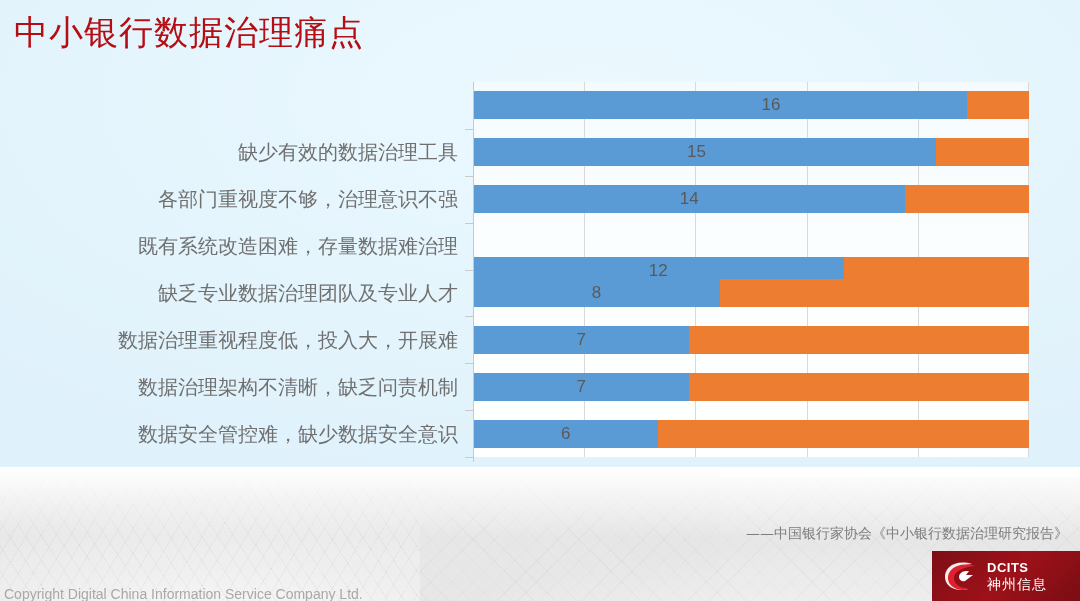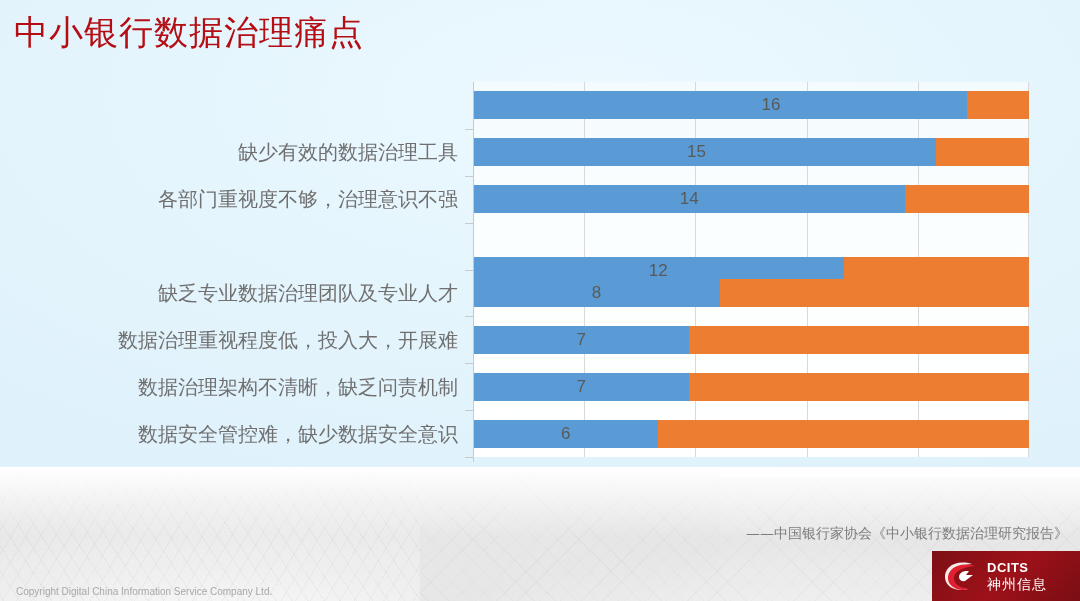--- a/index.html
+++ b/index.html
@@ -147,23 +147,23 @@
     color:#7d7d7d;
     font-size:14px;
     white-space:nowrap;
     font-family:"DejaVu Sans","Liberation Sans",sans-serif;
     text-align:right;
   }
 
   
   #copyright {
     position:absolute;
-    left:16px; top:586px;
+    left:4px; top:586px;
     color:#a8a8a8;
-    font-size:10px;
+    font-size:14px;
     white-space:nowrap;
     font-family:"Liberation Sans","DejaVu Sans",sans-serif;
   }
 
   
   #logo {
     position:absolute;
     right:0; top:551px;
     width:148px; height:50px;
     background:#8f1018;
@@ -191,20 +191,21 @@
 <div id="slide">
 
   <div class="bg-sheen"></div>
 
   <div id="title">中小银行数据治理痛点</div>
 
   <div id="chart">
     <div id="cat-col">
         <div class="cat" style="top: 103.188px;">各部门重视度不够，治理意识不强</div>
         <div class="cat" style="top: 56.3125px;">缺少有效的数据治理工具</div>
+        <div class="cat" style="top: 150.062px;">既有系统改造困难，存量数据难治理</div>
         <div class="cat" style="top: 196.938px;">缺乏专业数据治理团队及专业人才</div>
         <div class="cat" style="top: 243.812px;">数据治理重视程度低，投入大，开展难</div>
         <div class="cat" style="top: 290.688px;">数据治理架构不清晰，缺乏问责机制</div>
         <div class="cat" style="top: 337.562px;">数据安全管控难，缺少数据安全意识</div>
       </div>
     <div id="plot">
         <div class="gridline" style="left: 0px;"></div>
         <div class="gridline" style="left: 111.2px;"></div>
         <div class="gridline" style="left: 222.4px;"></div>
         <div class="gridline" style="left: 333.6px;"></div>

